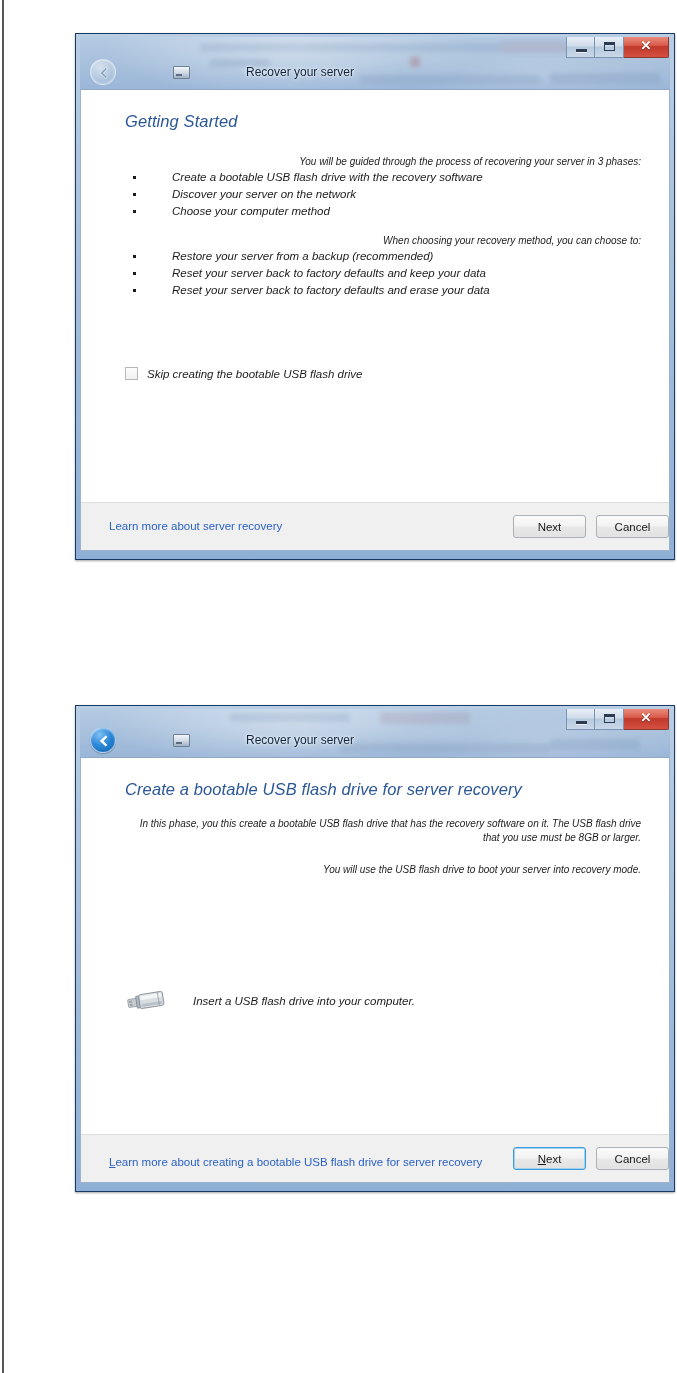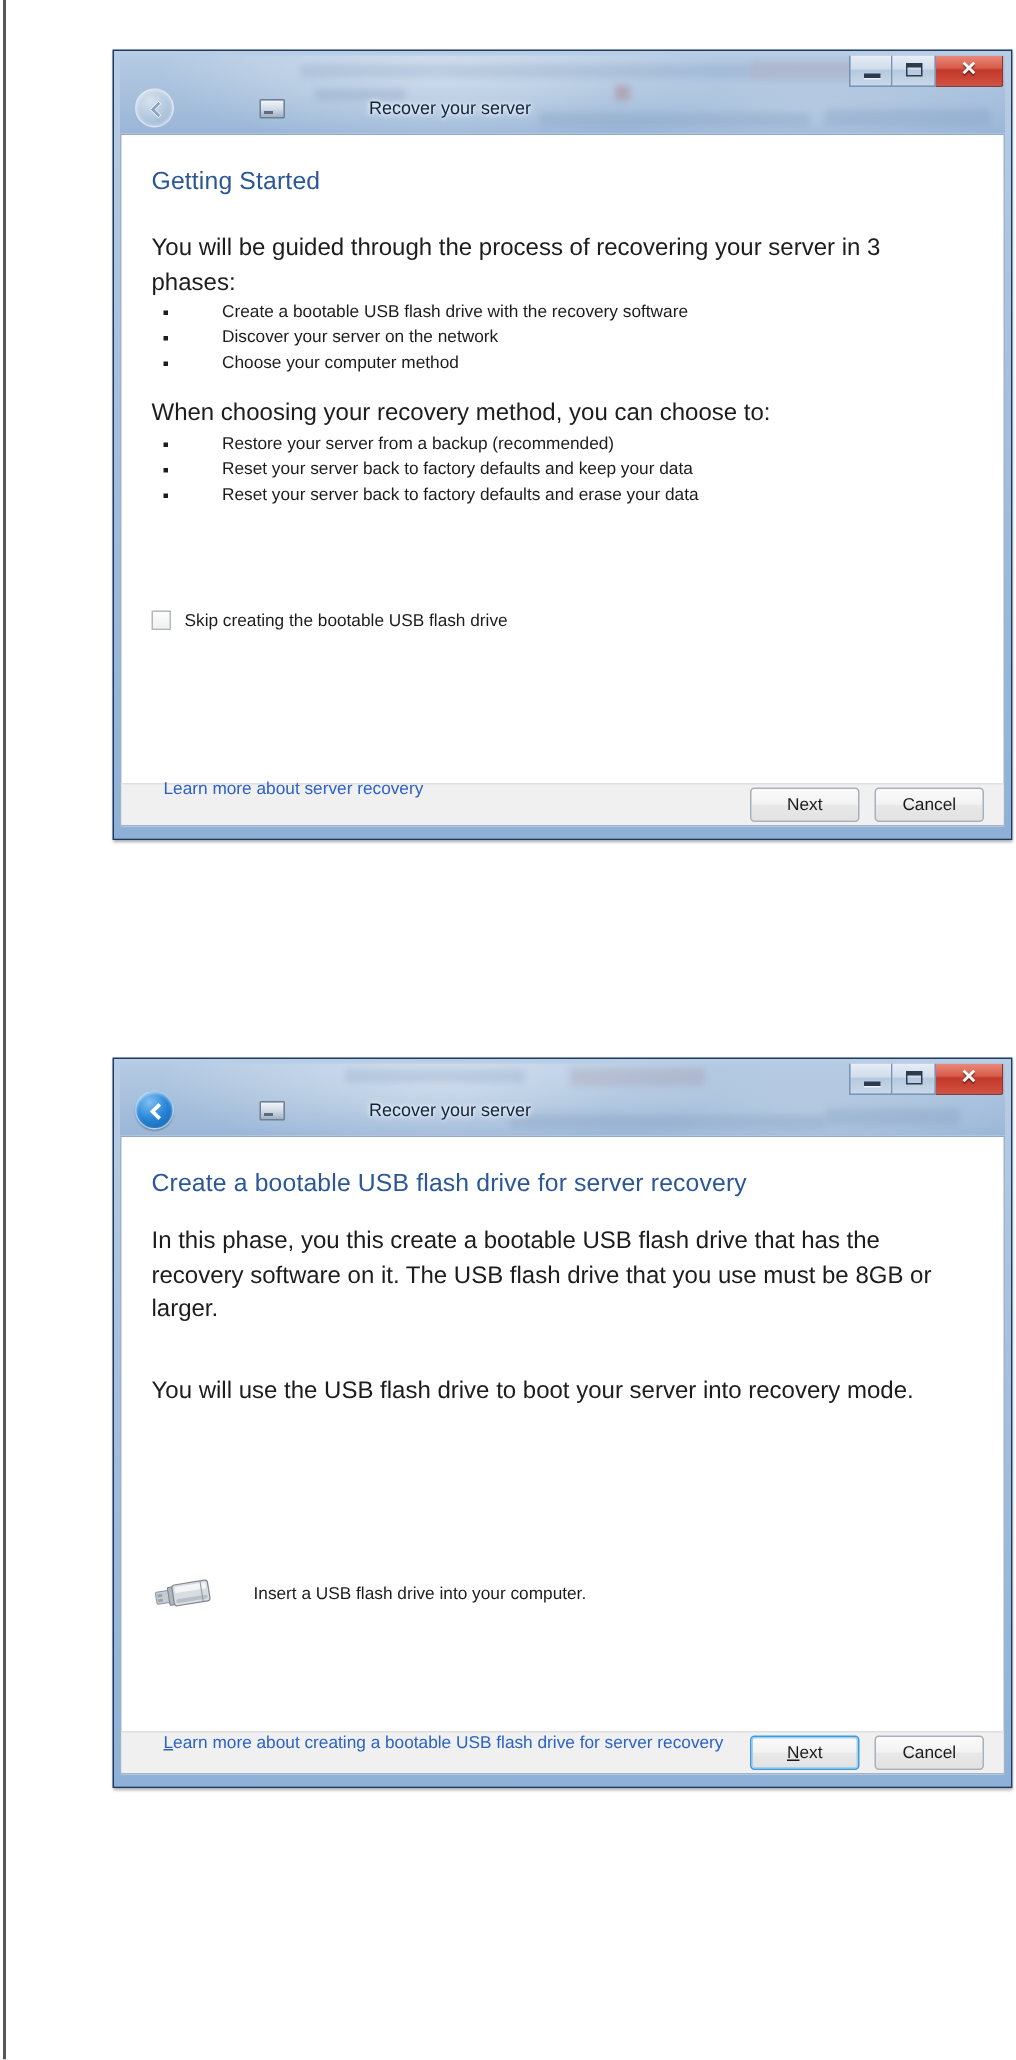--- a/index.html
+++ b/index.html
@@ -184,40 +184,42 @@
     height: calc(100% - 56px);
     box-sizing: border-box;
     display: flex;
     flex-direction: column;
     position: relative;
   }
   .win2 .client { height: calc(100% - 52px); }
 
   .content {
     flex: 1;
-    padding: 22px 28px 0 20px;
-    position: relative;
+    padding: 22px 28px 0 44px;
+    position: relative;
+    font-style: italic;
   }
 
   h1.page-heading {
     margin: 0 0 24px 0;
     font-size: 16.5px;
     font-weight: normal;
     color: #2b5797;
     letter-spacing: 0.1px;
   }
   .win2 h1.page-heading { margin-bottom: 18px; }
 
   p.body-text {
     margin: 0;
-    font-size: 16px;
+    font-size: 10px;
     color: #1c1c1c;
     line-height: 1.42;
-  }
-  p.body-text + p.body-text { margin-top: 32px; }
+    text-align: right;
+  }
+  p.body-text + p.body-text { margin-top: 18px; }
 
   ul.bullets {
     list-style: none;
     margin: 0;
     padding: 0;
   }
   ul.bullets li {
     font-size: 11.5px;
     color: #1c1c1c;
     line-height: 1.48;
@@ -276,28 +278,27 @@
     text-decoration: none;
     cursor: pointer;
     white-space: nowrap;
   }
   .win1 .learn-link { bottom: 18px; }
   .win2 .learn-link { bottom: 14px; }
   .learn-link .accel { text-decoration: underline; }
 
   
   .footer {
-    height: 28px;
+    height: 48px;
     box-sizing: border-box;
     background: #f0f0f0;
     border-top: 1px solid #dfdfdf;
     display: flex;
     align-items: center;
     justify-content: flex-end;
-    padding-right: 13px;
     gap: 10px;
   }
   .btn {
     width: 73px;
     height: 23px;
     box-sizing: border-box;
     font-family: "Liberation Sans", sans-serif;
     font-size: 11.5px;
     color: #1a1a1a;
     background: linear-gradient(180deg, #fbfbfb 0%, #f2f2f2 48%, #e8e8e8 52%, #e2e2e2 100%);

